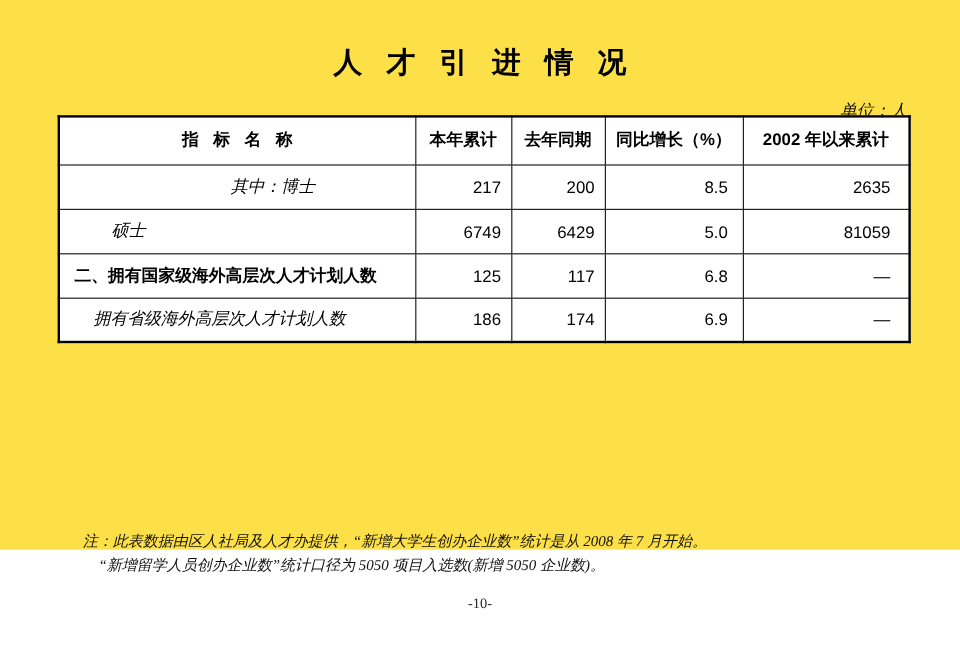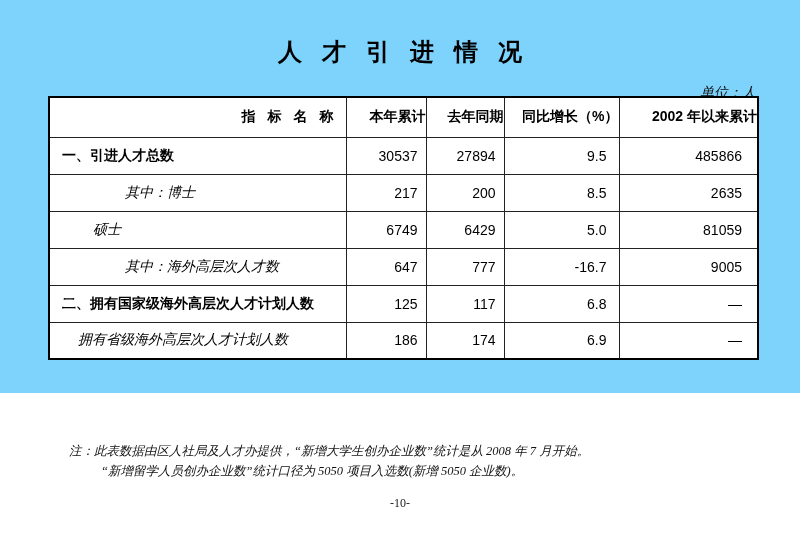--- a/index.html
+++ b/index.html
@@ -8,22 +8,22 @@
     background: #ffffff;
     width: 800px;
     height: 547px;
     overflow: hidden;
     font-family: "Liberation Sans", sans-serif;
     color: #111;
   }
   .page {
     position: relative;
     width: 800px;
-    height: 393px;
-    background: #7dd3fc;
+    height: 458px;
+    background: #fde047;
   }
   .doc-title {
     position: absolute;
     top: 36px;
     left: 0;
     width: 100%;
     text-align: center;
     font-size: 24px;
     font-weight: bold;
     letter-spacing: 20px;
@@ -54,61 +54,61 @@
     border: 1.2px solid #222;
     font-size: 14px;
     padding: 0;
     overflow: hidden;
     white-space: nowrap;
   }
   table.main-table thead tr { height: 40px; }
   table.main-table tbody tr { height: 37px; }
   th.col-head {
     font-weight: bold;
-    text-align: right;
+    text-align: center;
     color: #000;
     margin-left: 46px;
   }
   th.col-head.spread {
     letter-spacing: 12px;
     text-indent: 12px;
   }
   td.label { text-align: left; color: #000; }
   td.label.major {
     font-weight: bold;
     padding-left: 12px;
   }
   td.label.kai {
     font-style: italic;
     font-weight: normal;
     font-family: "Liberation Serif", serif;
   }
   td.label.indent-sub     { padding-left: 28px; }
-  td.label.indent-qizhong { padding-left: 75px; }
+  td.label.indent-qizhong { padding-left: 59px; text-align: center; }
   td.label.indent-inner   { padding-left: 43px; }
   td.num {
     text-align: right;
     font-family: "Liberation Sans", sans-serif;
     color: #000;
   }
   td.num.c2 { padding-right: 8px; }
   td.num.c3 { padding-right: 8px; }
   td.num.c4 { padding-right: 12px; }
   td.num.c5 { padding-right: 15px; }
   .footnote {
     position: absolute;
     left: 69px;
     top: 441px;
     font-size: 12.5px;
     line-height: 20px;
     font-style: italic;
     font-family: "Liberation Serif", serif;
     color: #111;
   }
-  .footnote .fn-line2 { margin-left: 32px; }
+  .footnote .fn-line2 { margin-left: 13px; }
   .page-number {
     position: absolute;
     top: 496px;
     left: 0;
     width: 100%;
     text-align: center;
     font-size: 12px;
     font-family: "Liberation Serif", serif;
     color: #222;
   }
@@ -134,46 +134,32 @@
       <tr>
         <th class="col-head spread">指标名称</th>
         <th class="col-head">本年累计</th>
         <th class="col-head">去年同期</th>
         <th class="col-head">同比增长（%）</th>
         <th class="col-head">2002 年以来累计</th>
       </tr>
     </thead>
     <tbody>
       <tr>
-        <td class="label major">一、引进人才总数</td>
-        <td class="num c2">30537</td>
-        <td class="num c3">27894</td>
-        <td class="num c4">9.5</td>
-        <td class="num c5">485866</td>
-      </tr>
-      <tr>
         <td class="label kai indent-qizhong">其中：博士</td>
         <td class="num c2">217</td>
         <td class="num c3">200</td>
         <td class="num c4">8.5</td>
         <td class="num c5">2635</td>
       </tr>
       <tr>
         <td class="label kai indent-inner">硕士</td>
         <td class="num c2">6749</td>
         <td class="num c3">6429</td>
         <td class="num c4">5.0</td>
         <td class="num c5">81059</td>
-      </tr>
-      <tr>
-        <td class="label kai indent-qizhong">其中：海外高层次人才数</td>
-        <td class="num c2">647</td>
-        <td class="num c3">777</td>
-        <td class="num c4">-16.7</td>
-        <td class="num c5">9005</td>
       </tr>
       <tr>
         <td class="label major">二、拥有国家级海外高层次人才计划人数</td>
         <td class="num c2">125</td>
         <td class="num c3">117</td>
         <td class="num c4">6.8</td>
         <td class="num c5">—</td>
       </tr>
       <tr>
         <td class="label kai indent-sub">拥有省级海外高层次人才计划人数</td>

